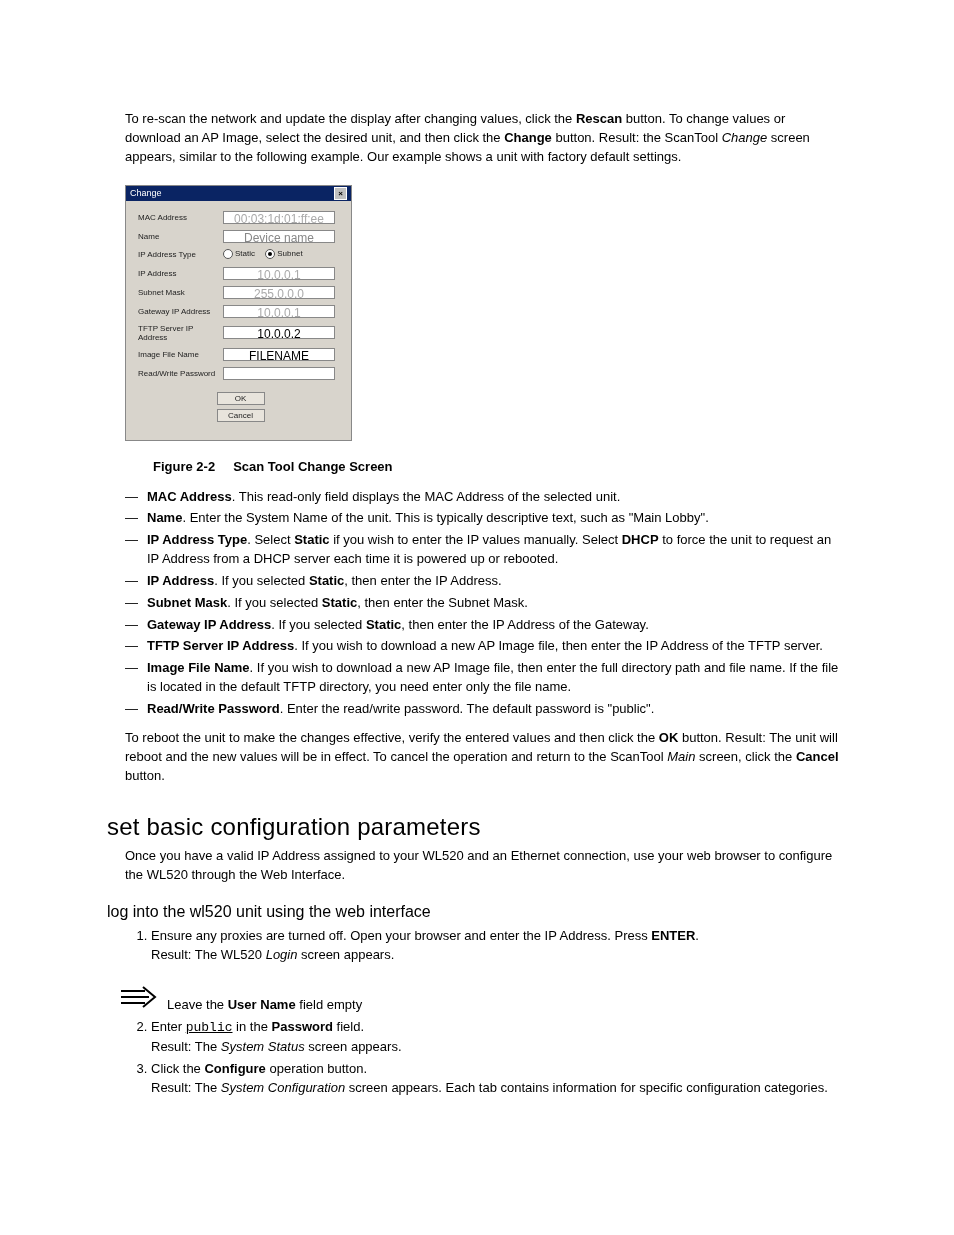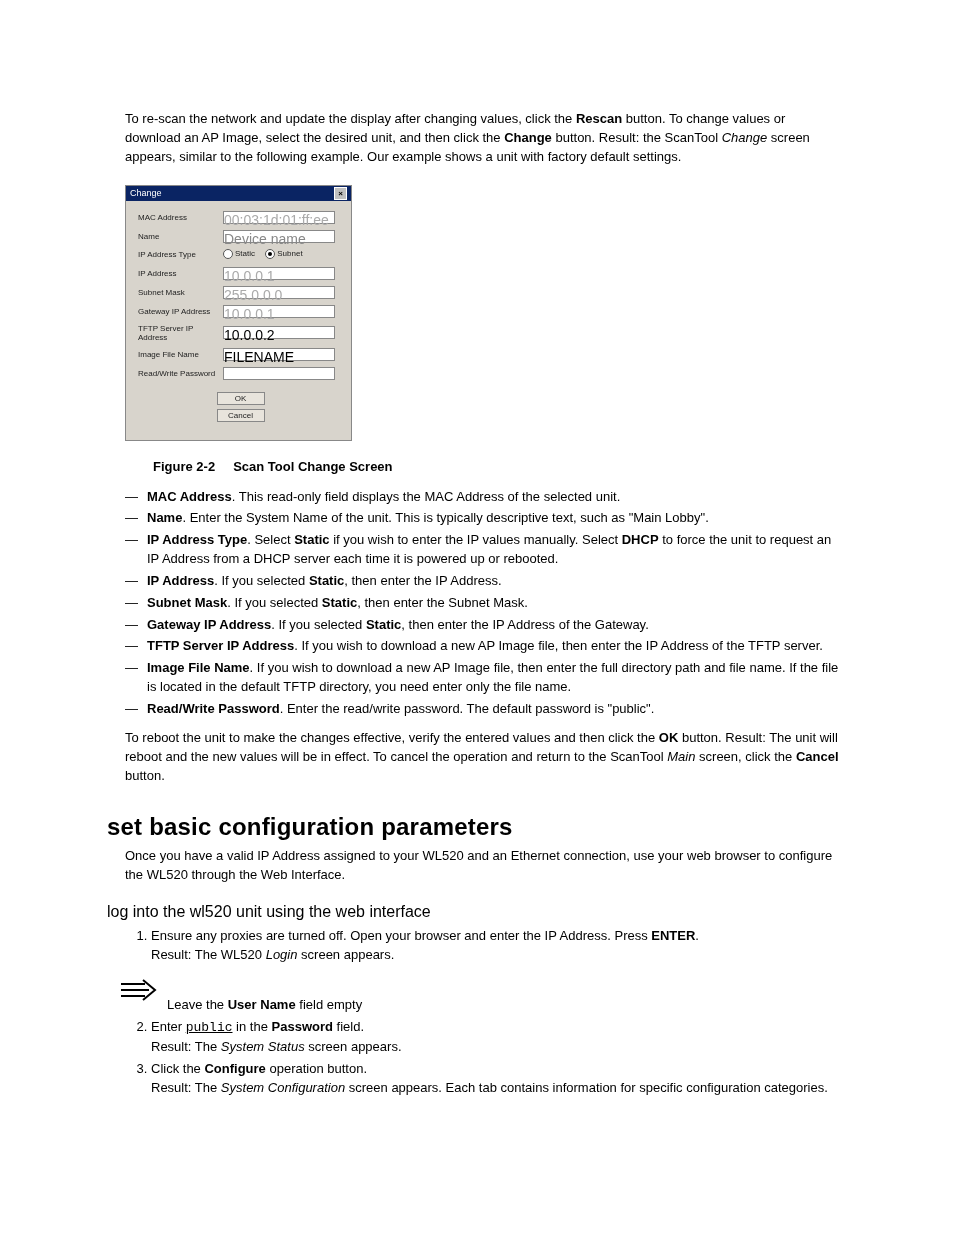--- a/index.html
+++ b/index.html
@@ -48,23 +48,24 @@
     border: 1px solid #fff;
   }
   .dialog-body { padding: 10px 8px 6px 12px; }
   .drow { display: flex; align-items: center; margin-bottom: 6px; }
   .dlabel { width: 85px; flex: 0 0 85px; }
   .dinput {
     border: 1px solid #888;
     background: #fff;
     height: 11px;
     padding: 0 0;
-    font-size: 14px;
+    font-size: 12px;
     width: 110px;
     color: #888;
+    text-align: center;
   }
   .dinput.dim { color: #aaa; background: #fff; }
   .radio { display: inline-flex; align-items: center; margin-right: 8px; }
   .radio .dot {
     width: 8px; height: 8px; border: 1px solid #555; border-radius: 50%;
     margin-right: 2px; display: inline-block; background: #fff;
   }
   .radio.sel .dot::after {
     content: ""; display: block; width: 4px; height: 4px;
     background: #000; border-radius: 50%; margin: 2px;
@@ -80,34 +81,34 @@
   .caption-gap { display: inline-block; width: 18px; }
 
   .instr-lead { font-weight: bold; margin: 0 0 8px 0; }
   .bullets { margin: 0 0 10px 0; }
   .bullets .item { display: flex; margin: 0 0 3px 0; line-height: 1.45; }
   .bullets .dash { width: 22px; flex: 0 0 22px; }
   .bullets .txt { flex: 1; }
 
   h1 {
     font-size: 24px;
-    font-weight: bold;
+    font-weight: normal;
     margin: 28px 0 6px -18px;
     letter-spacing: 0.2px;
   }
   h2 {
     font-size: 16px;
     font-weight: normal;
     margin: 18px 0 6px -18px;
   }
 
   ol { margin: 0 0 0 8px; padding: 0 0 0 18px; }
   ol li { margin-bottom: 4px; line-height: 1.45; }
 
-  .arrow-row { display: flex; align-items: center; margin: 6px 0 6px -6px; }
+  .arrow-row { display: flex; align-items: flex-end; margin: 6px 0 6px -6px; }
   .arrow-svg { flex: 0 0 48px; }
   .arrow-text { padding-top: 26px; }
 
   .mono { font-family: "Courier New", monospace; text-decoration: underline; }
 </style>
 </head>
 <body>
 
 <div class="page">
 

